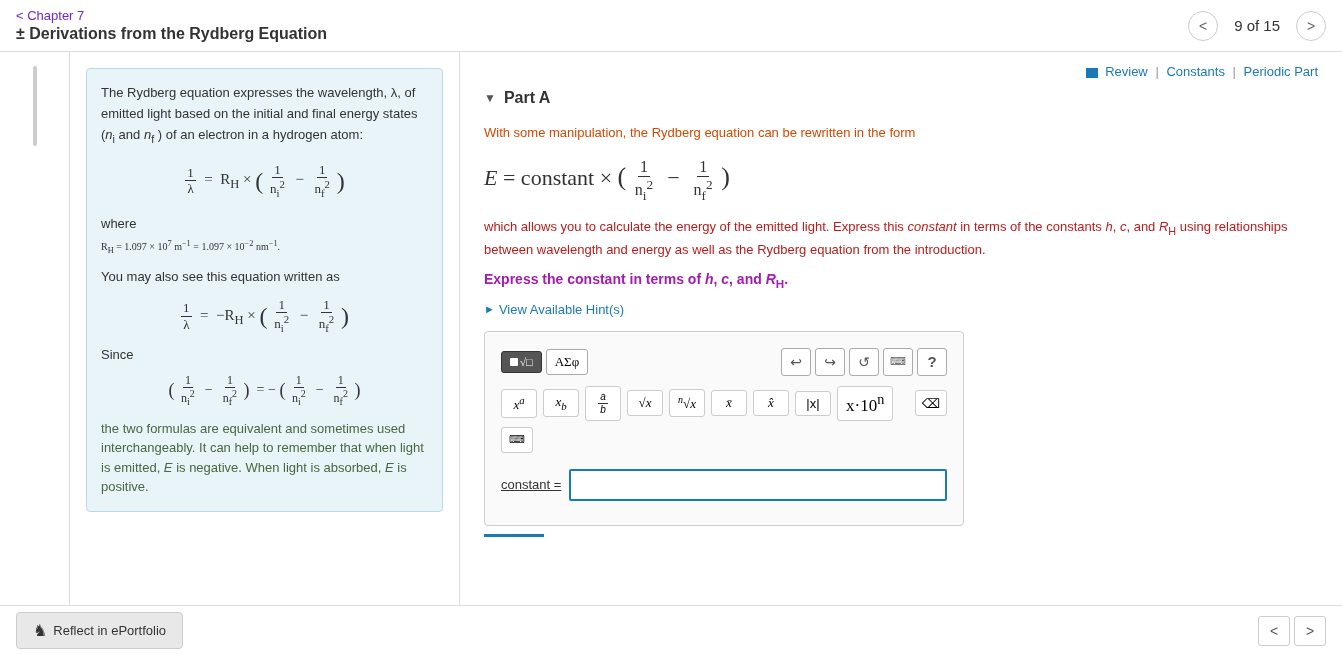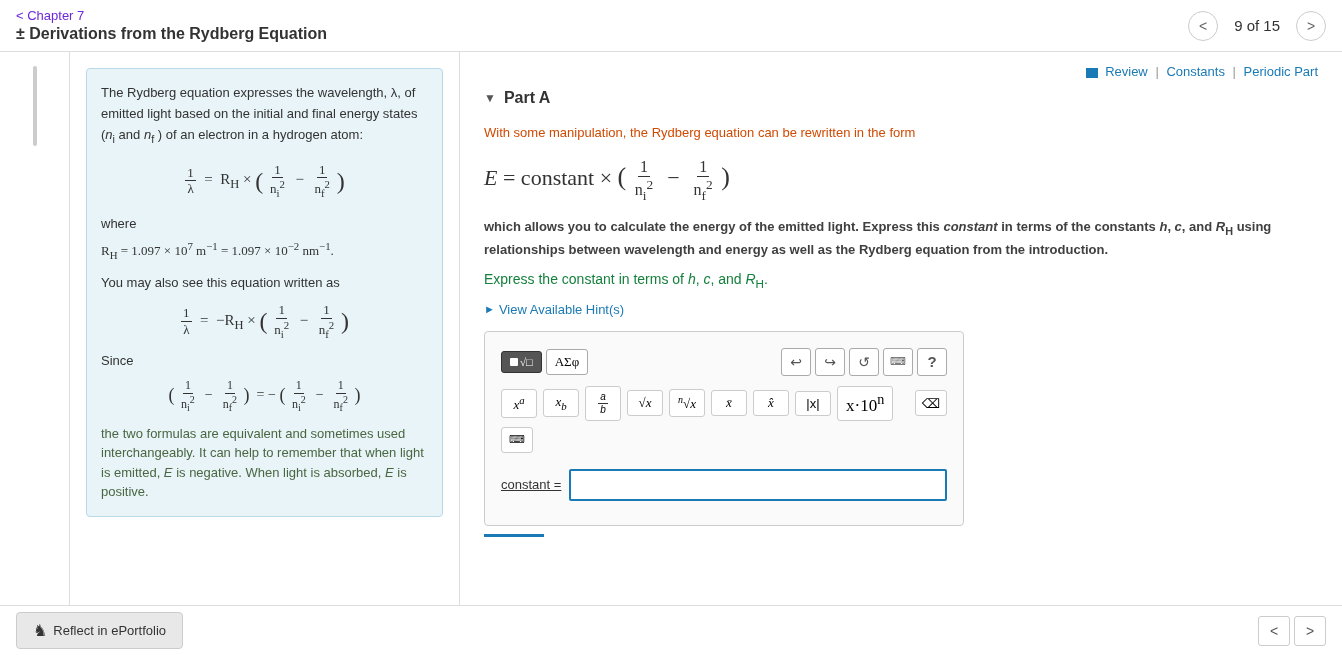--- a/index.html
+++ b/index.html
@@ -60,21 +60,21 @@
     }
     .part-arrow { color: #555; font-size: 12px; }
 
     .intro-text { font-size: 13px; color: #d04a02; margin-bottom: 14px; line-height: 1.5; }
     
     .main-equation { text-align: center; font-size: 22px; margin: 16px 0; }
     
     .follow-text { font-size: 13px; color: #333; margin-bottom: 12px; line-height: 1.5; }
     .follow-text .constant-em { font-style: italic; }
     
-    .express-label { font-size: 14px; color: #15803d; font-weight: normal; margin-bottom: 12px; }
+    .express-label { font-size: 14px; color: #a21caf; font-weight: bold; margin-bottom: 12px; }
     .express-label em { font-style: italic; }
     
     .hint-link { color: #1a7ab5; font-size: 13px; cursor: pointer; display: flex; align-items: center; gap: 4px; margin-bottom: 14px; }
     .hint-arrow { font-size: 11px; }
 
     
     .math-input-container {
       border: 1px solid #ccc; border-radius: 4px; padding: 16px;
       background: #fafafa; max-width: 480px;
     }
@@ -181,21 +181,21 @@
             </span>
           &nbsp;−&nbsp;
           <span class="frac" style="font-size:13px;">
               <span class="num">1</span>
               <span class="den">n<sub>f</sub><sup>2</sup></span>
             </span>
           <span class="paren-lg">)</span>
         </span>
       </div>
       <div class="where-label">where</div>
-      <div class="rh-value math-eq" style="font-size:13px; margin: 4px 0 10px; font-family:'Times New Roman',serif;">
+      <div class="rh-value math-eq" style="font-size:10px; margin: 4px 0 10px; font-family:'Times New Roman',serif;">
         R<sub>H</sub> = 1.097 × 10<sup>7</sup> m<sup>−1</sup> = 1.097 × 10<sup>−2</sup> nm<sup>−1</sup>.
       </div>
       <div class="also-note" style="font-size:13px; margin-bottom:6px;">
         You may also see this equation written as
       </div>
       <div class="math-display2 math-eq" style="text-align:center; margin:10px 0; font-family:'Times New Roman',serif; font-size:15px;">
         <span class="frac" style="font-size:13px;">
             <span class="num">1</span>
             <span class="den">λ</span>
           </span>
@@ -272,21 +272,21 @@
           <span class="den">n<sub>i</sub><sup>2</sup></span>
         </span>
       &nbsp;−&nbsp;
       <span class="frac" style="font-size:16px;">
           <span class="num">1</span>
           <span class="den">n<sub>f</sub><sup>2</sup></span>
         </span>
       <span style="font-size:26px;">)</span>
     </div>
 
-    <p class="follow-text" style="font-size:13px; color:#404040; line-height:1.6; margin-bottom:10px;font-weight:bold;">
+    <p class="follow-text" style="font-size:13px; color:#b91c1c; line-height:1.6; margin-bottom:10px;">
       which allows you to calculate the energy of the emitted light. Express this <span class="constant-em" style="font-style:italic;">constant</span> in terms of the constants <em>h</em>, <em>c</em>, and <em>R</em><sub>H</sub> using relationships between wavelength and energy as well as the Rydberg equation from the introduction.
     </p>
 
     <p class="express-label" style="font-size:14px; margin-bottom:12px;">
       Express the constant in terms of <em>h</em>, <em>c</em>, and <em>R</em><sub>H</sub>.
     </p>
 
     <div class="hint-link">
       <span class="hint-arrow">►</span>
       <span>View Available Hint(s)</span>

